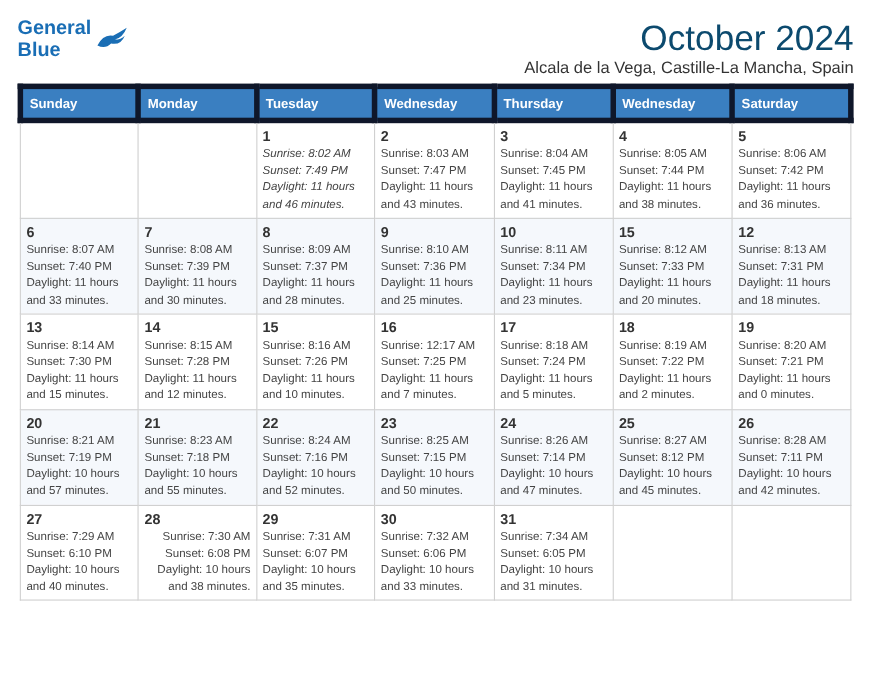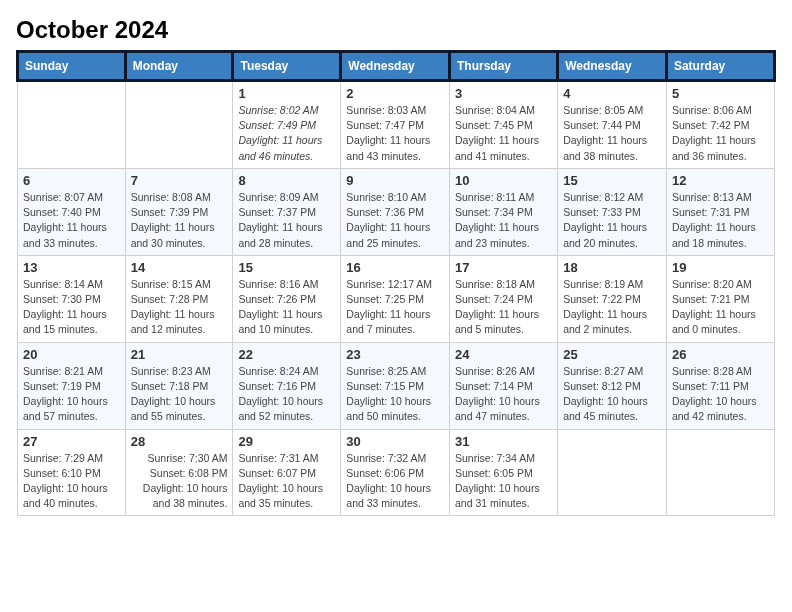--- a/index.html
+++ b/index.html
@@ -31,42 +31,42 @@
     }
     .logo-bird {
       width: 32px;
       height: 28px;
       margin-left: 2px;
     }
     .title-area {
       text-align: right;
     }
     .month-title {
-      font-size: 24px;
-      font-weight: bold;
-      color: #000000;
+      font-size: 32px;
+      font-weight: normal;
+      color: #0c4a6e;
     }
     .location-title {
       font-size: 15px;
       color: #333;
       font-weight: normal;
     }
     .calendar-table {
       width: 100%;
       border-collapse: collapse;
       font-size: 11px;
     }
     .calendar-table th {
       background-color: #3a7fc1;
       color: #fff;
       text-align: left;
       padding: 6px 6px;
       font-size: 12px;
       font-weight: bold;
-      border: 3px solid #0f172a;
+      border: 5px solid #0f172a;
     }
     .calendar-table td {
       border: 1px solid #d0d0d0;
       vertical-align: top;
       padding: 4px 5px;
       width: 110px;
       min-height: 70px;
       background: #fff;
     }
     .calendar-table tr:nth-child(even) td {
@@ -86,22 +86,34 @@
     .empty-cell {
       background: #fff !important;
     }
     .row-odd td { background: #fff; }
     .row-even td { background: #eef2f8; }
   </style>
 </head>
 <body>
 
 <div class="header-logo">
+  <div class="logo-area">
+    <div>
+      <div class="logo-text">
+        <span>General</span><br>
+        <span style="color:#1a6eb5;">Blue</span>
+      </div>
+    </div>
+    <svg class="logo-bird" viewBox="0 0 36 28">
+      <path d="M4 20 Q10 8 20 10 Q28 6 34 2 Q30 12 22 14 Q28 14 32 10 Q28 20 18 18 Q12 24 4 20Z" fill="#1a6eb5"></path>
+    </svg>
+  </div>
   <div class="title-area">
     <div class="month-title">October 2024</div>
+    <div class="location-title">Alcala de la Vega, Castille-La Mancha, Spain</div>
   </div>
 </div>
 
 <table class="calendar-table">
   <thead>
     <tr>
     <th>Sunday</th>
         <th>Monday</th>
         <th>Tuesday</th>
         <th>Wednesday</th>

